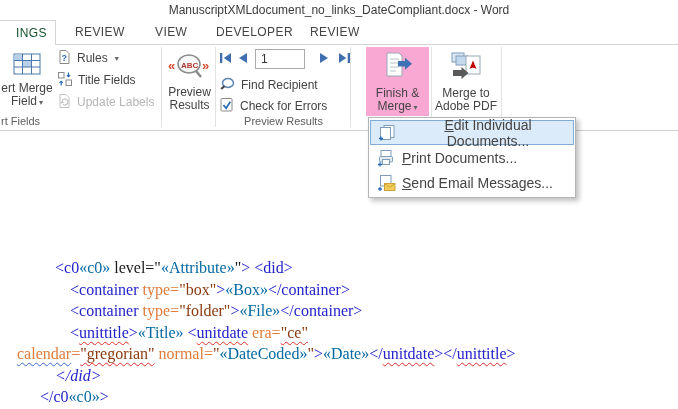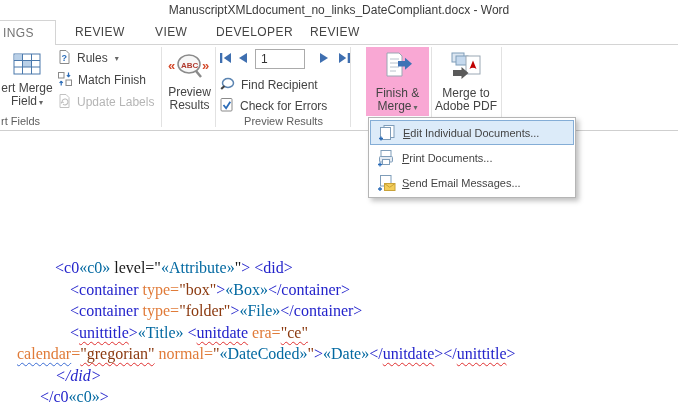--- a/index.html
+++ b/index.html
@@ -6,38 +6,38 @@
   .screen{position:relative;width:678px;height:409px;background:#fff;overflow:hidden;
           font-family:"Liberation Sans",sans-serif;color:#444;}
   
   .titlebar{position:absolute;left:0;top:0;width:678px;height:20px;text-align:center;}
   .titlebar span{font-size:12px;color:#3b3b3b;line-height:18px;}
   
   .tabrow{position:absolute;left:0;top:20px;width:678px;height:25px;}
   .tabrow .bottomline{position:absolute;left:56px;top:24px;right:0;height:1px;background:#d4d4d4;}
   .tab{position:absolute;top:0;height:24px;line-height:24px;font-size:12px;letter-spacing:.4px;color:#444;cursor:default;}
   .tab.active{left:0;width:56px;background:#fff;border-top:1px solid #d4d4d4;border-right:1px solid #d4d4d4;
-              color:#737373;padding-left:3px;box-sizing:border-box;height:25px;}
+              color:#14532d;padding-left:16px;box-sizing:border-box;height:25px;}
   
   .ribbon{position:absolute;left:0;top:45px;width:678px;height:86px;background:#fff;border-bottom:1px solid #cfcfcf;box-sizing:border-box;}
   .vsep{position:absolute;top:2px;height:80px;width:1px;background:#e2e2e2;}
   .glabel{position:absolute;bottom:3px;font-size:11px;color:#5d5d5d;white-space:nowrap;margin-top:48px;}
   .bigbtn{position:absolute;top:2px;height:69px;text-align:center;font-size:12px;line-height:13px;color:#444;cursor:default;}
   .bigbtn .ic{display:block;margin:4px auto 2px auto;}
   .bigbtn.hl{background:#f9a8d4;}
   .sbtn{position:absolute;display:flex;align-items:center;gap:5px;font-size:12px;color:#444;height:20px;white-space:nowrap;cursor:default;}
   .sbtn.disabled{color:#b5b5b5;}
   .caret{font-size:8px;color:#666;margin-left:2px;}
   .navbtn{position:absolute;top:6px;width:16px;height:16px;cursor:default;}
   .recbox{position:absolute;left:255px;top:4px;width:50px;height:20px;border:1px solid #ababab;
           font-family:"Liberation Sans",sans-serif;font-size:12px;color:#333;padding:0 0 0 5px;box-sizing:border-box;}
   
   .menu{position:absolute;left:368px;top:117px;width:204px;background:#fff;border:1px solid #b5b5b5;
         box-shadow:3px 3px 5px rgba(0,0,0,.25);padding:2px 1px;z-index:20;}
-  .mitem{display:flex;align-items:center;height:25px;font-size:11px;color:#444;box-sizing:border-box;cursor:default;}
+  .mitem{display:flex;align-items:center;height:25px;font-size:14px;color:#444;box-sizing:border-box;cursor:default;text-align:center;}
   .mitem .mic{width:32px;display:flex;justify-content:center;flex:0 0 32px;}
   .mitem.hl{background:#dcebf9;border:1px solid #84add6;height:25px;}
   .mitem u{text-decoration:underline;}
   
   .doc{position:absolute;left:0;top:257px;width:678px;font-family:"Liberation Serif",serif;font-size:16px;}
   .doc .dline{line-height:21.5px;white-space:pre;}
   .tag{color:#2323CB;}
   .field{color:#0369a1;font-weight:normal;}
   .attr{color:#E07B39;}
   .val{color:#8B3A10;}
@@ -91,21 +91,21 @@
 
     <div class="sbtn" style="left:57px;top:25px">
       <span>
         <svg width="16" height="16" viewBox="0 0 16 16">
           <rect x="1.5" y="1.5" width="5.5" height="5.5" fill="#fff" stroke="#8a8a8a"></rect>
           <rect x="9" y="9" width="5.5" height="5.5" fill="#fff" stroke="#8a8a8a"></rect>
           <path d="M11.5 1.5 v4.5 m0 0 l-1.6-2 m1.6 2 l1.6-2" stroke="#2b6cb8" stroke-width="1.2" fill="none"></path>
           <path d="M4.2 14.5 v-4.5 m0 0 l-1.6 2 m1.6-2 l1.6 2" stroke="#2b6cb8" stroke-width="1.2" fill="none"></path>
         </svg>
       </span>
-      <span>Match Finish</span>
+      <span>Title Fields</span>
     </div>
 
     <div class="sbtn disabled" style="left:57px;top:47px">
       <span>
         <svg width="15" height="16" viewBox="0 0 15 16">
           <path d="M3 1.5 h6 l3 3 v10 h-9 z" fill="#fff" stroke="#c2c2c2"></path>
           <path d="M5 9 a3 3 0 1 1 1 2.2 M5 9 l-1 1.4 M5 9 l1.7.5" stroke="#bdbdbd" fill="none" stroke-width="1.1"></path>
         </svg>
       </span>
       <span>Update Labels</span>

